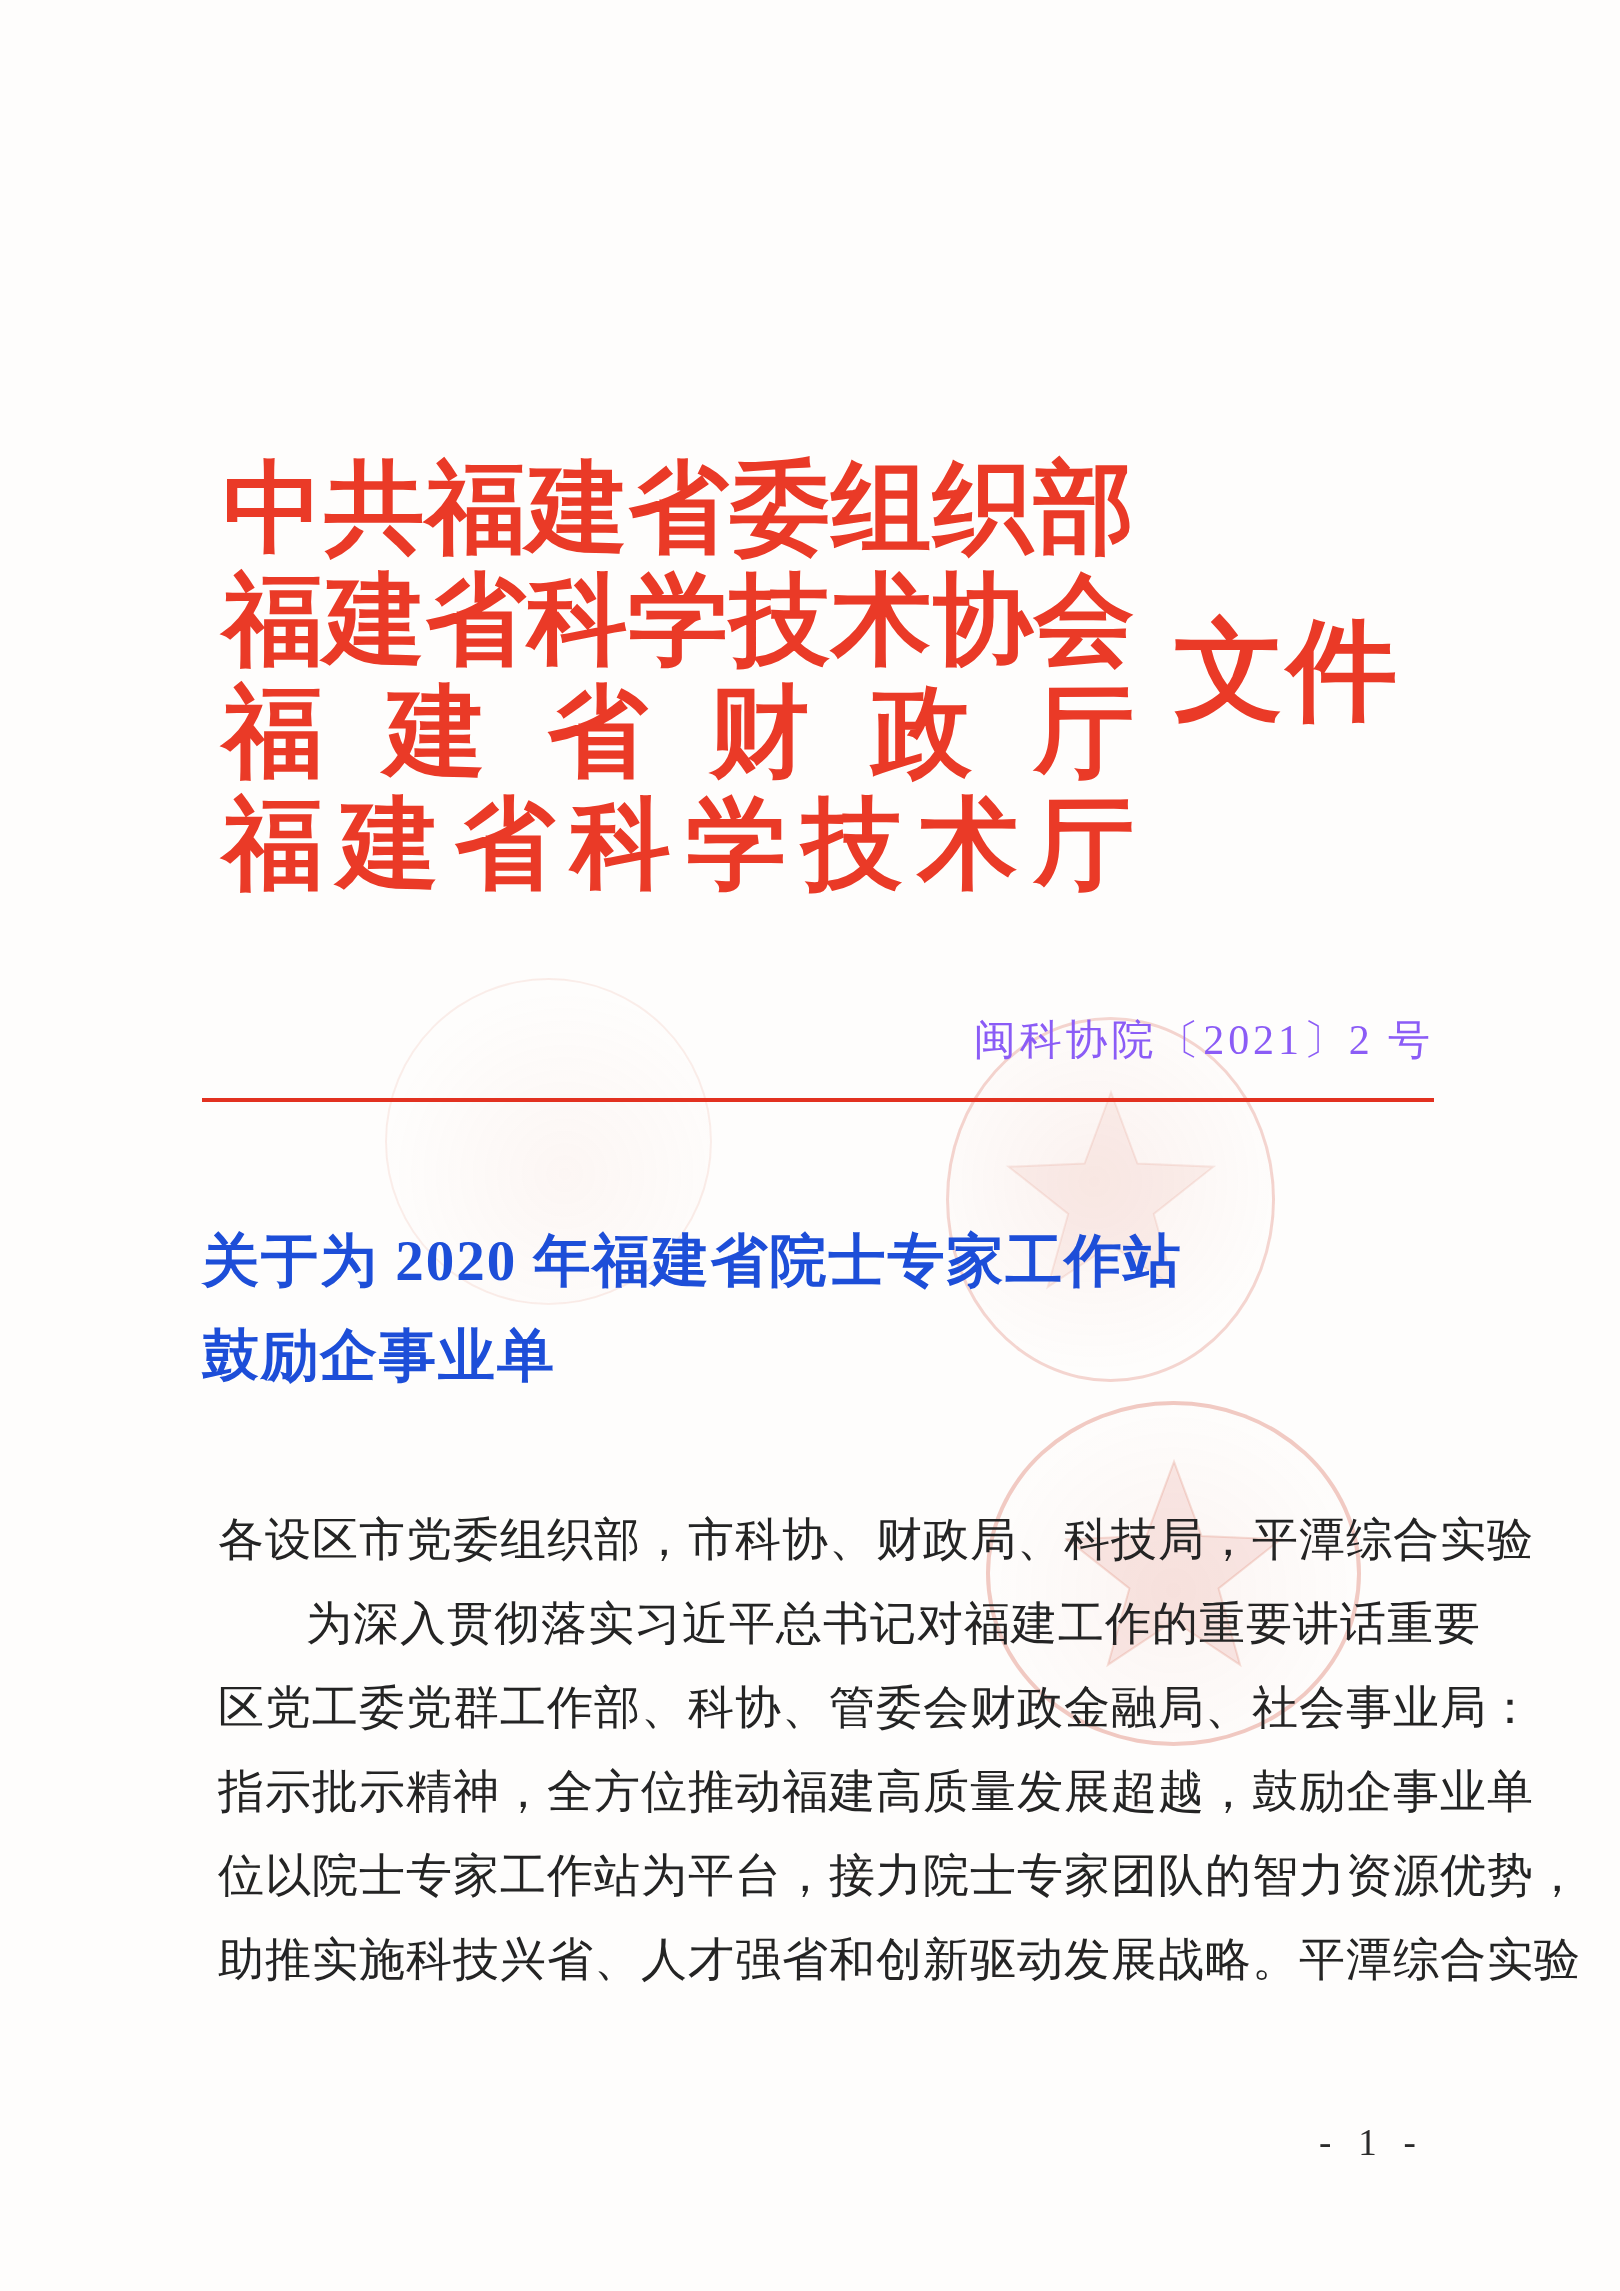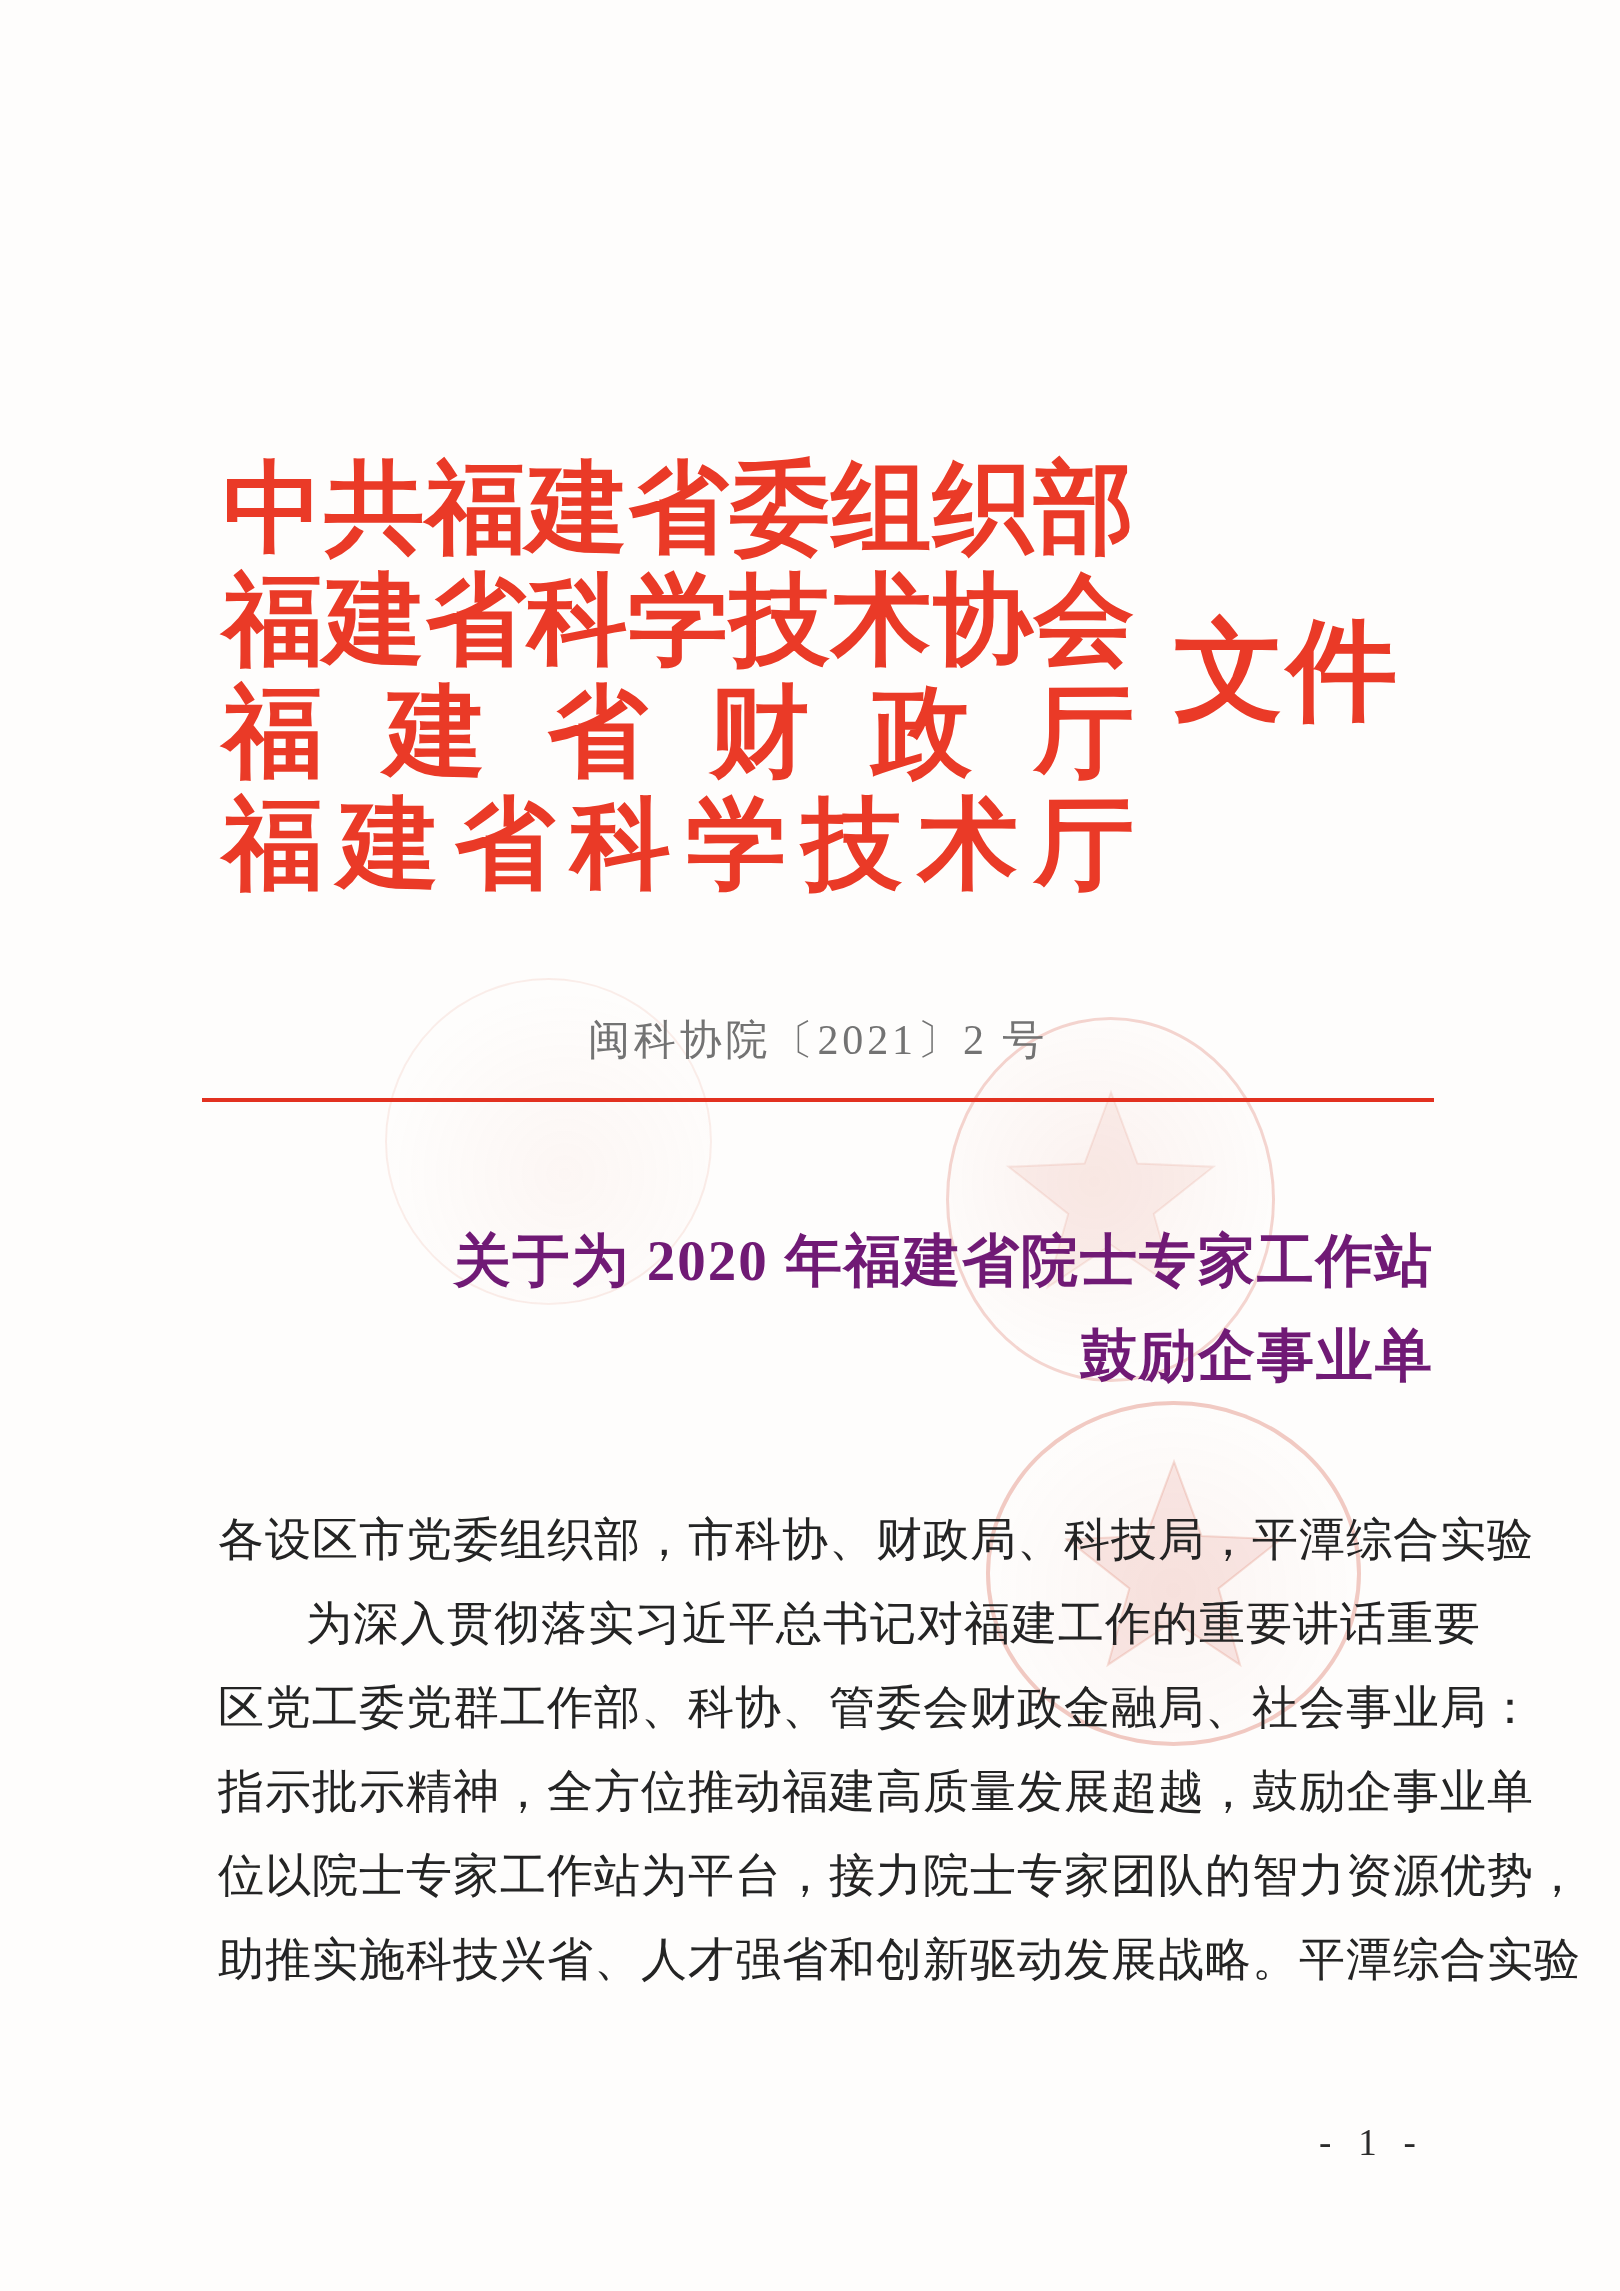--- a/index.html
+++ b/index.html
@@ -14,27 +14,27 @@
     font-size:100px;font-weight:bold;color:#ea3a27;line-height:112px;white-space:nowrap;
   }
   .doc-type{
     position:absolute;left:1174px;top:616px;width:223px;
     display:flex;justify-content:space-between;
     font-size:110px;line-height:110px;font-weight:bold;color:#ea3a27;white-space:nowrap;
   }
   
   .doc-number{
     position:absolute;left:202px;top:1017px;width:1232px;height:47px;line-height:47px;
-    text-align:center;font-size:42px;letter-spacing:3.9px;color:#737373;white-space:nowrap;
+    text-align:right;font-size:42px;letter-spacing:3.9px;color:#8b5cf6;white-space:nowrap;
   }
   .red-rule{position:absolute;left:202px;top:1098px;width:1232px;height:3.9px;background:#e23120;}
   
   .title{
-    position:absolute;left:202px;top:1213px;width:1232px;text-align:right;
-    font-size:57px;font-weight:bold;line-height:95px;color:#701a75;letter-spacing:2px;
+    position:absolute;left:202px;top:1213px;width:1232px;text-align:left;
+    font-size:57px;font-weight:bold;line-height:95px;color:#1d4ed8;letter-spacing:2px;
   }
   
   .body-text{
     position:absolute;left:218px;top:1498px;width:1225px;
     font-size:46px;line-height:84px;color:#242424;letter-spacing:1px;
   }
   .body-line{white-space:nowrap;}
   .body-line.indent{text-indent:88px;}
   
   .page-number{

